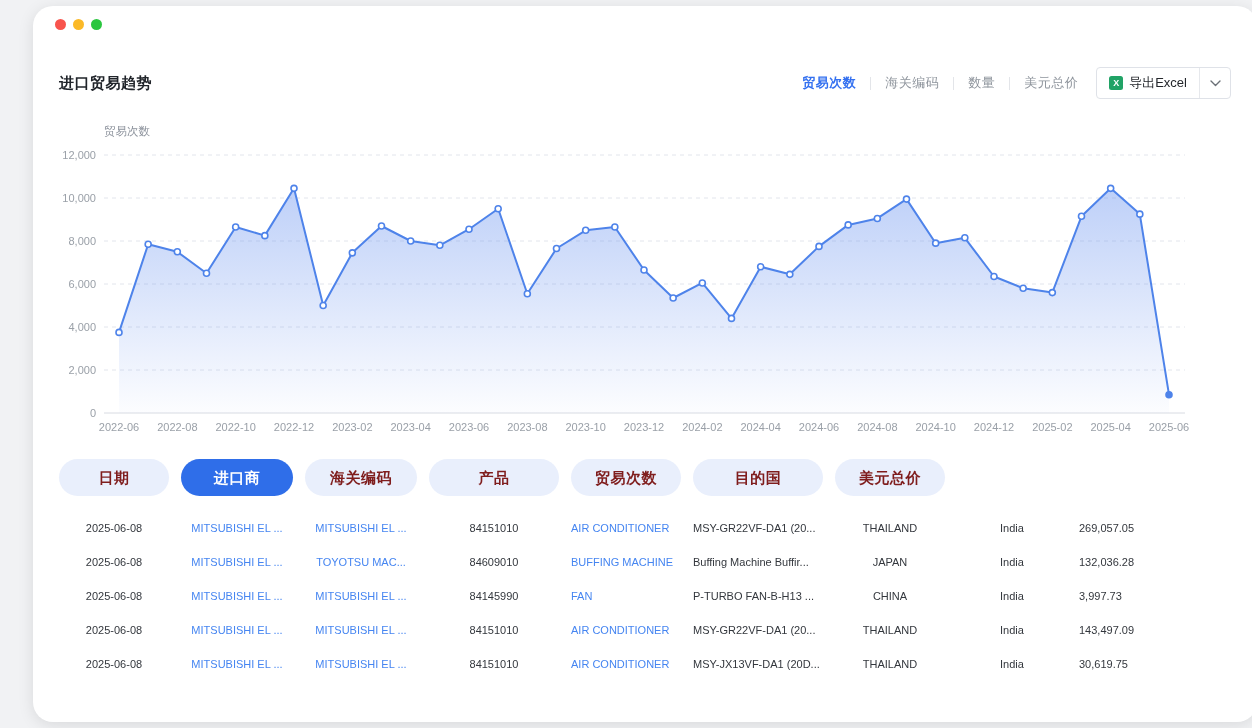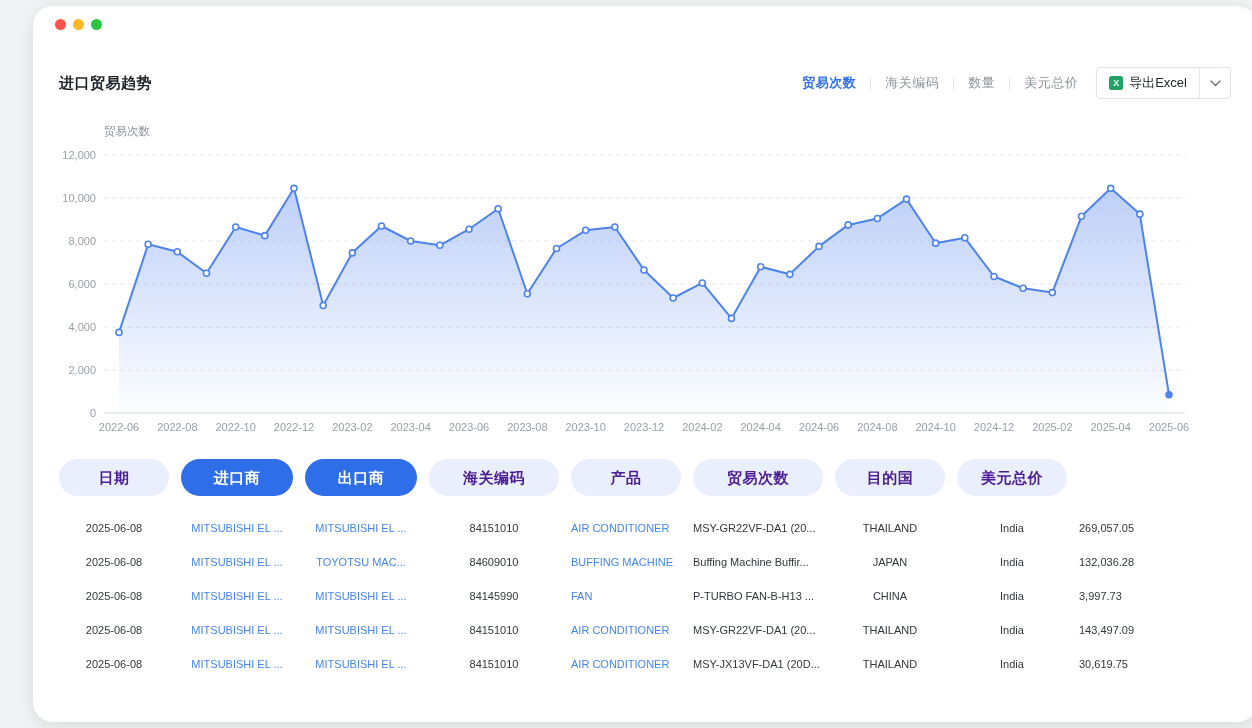--- a/index.html
+++ b/index.html
@@ -20,21 +20,21 @@
   .export-btn{display:flex;align-items:center;height:30px;border:1px solid #dfe2e8;border-radius:4px;background:#fff;cursor:pointer;}
   .export-main{display:flex;align-items:center;gap:6px;padding:0 12px;font-size:13px;color:#23262b;}
   .excel-ic{width:14px;height:14px;border-radius:2.5px;background:var(--excel);color:#fff;font-size:9px;font-weight:700;
             display:flex;align-items:center;justify-content:center;line-height:1;}
   .export-caret{width:30px;align-self:stretch;display:flex;align-items:center;justify-content:center;border-left:1px solid #e6e8ec;}
   
   .chart-wrap{position:absolute;top:105px;left:0;width:1158px;height:330px;overflow:hidden;}
   
   .grid-row{display:grid;grid-template-columns:110px 112px 112px 130px 110px 130px 110px 110px 132px;column-gap:12px;padding:0 26px;}
   .filters{position:absolute;top:453px;left:0;right:0;}
-  .pill{height:37px;line-height:37px;border-radius:19px;background:var(--pillBg);color:#4c1d95;font-size:15px;font-weight:700;
+  .pill{height:37px;line-height:37px;border-radius:19px;background:var(--pillBg);color:#7f1d1d;font-size:15px;font-weight:700;
         text-align:center;cursor:pointer;letter-spacing:.5px;}
   .pill.pill-active{background:var(--pillActive);color:#fff;}
   .rows{position:absolute;top:505px;left:0;right:0;}
   .trow{height:34px;align-items:center;}
   .tcell{font-size:11px;color:#33373d;white-space:nowrap;overflow:hidden;}
   .c-center{text-align:center;}
   .c-left{text-align:left;}
   .c-right{text-align:left;padding-right:28px;}
   .link{color:var(--link);cursor:pointer;}
 </style>
@@ -156,21 +156,20 @@
           <text x="961" y="320" font-size="11" fill="#9aa0a8" text-anchor="middle">2024-12</text>
           <text x="1019.3333333333334" y="320" font-size="11" fill="#9aa0a8" text-anchor="middle">2025-02</text>
           <text x="1077.6666666666665" y="320" font-size="11" fill="#9aa0a8" text-anchor="middle">2025-04</text>
           <text x="1136" y="320" font-size="11" fill="#9aa0a8" text-anchor="middle">2025-06</text>
         </svg>
     </div>
 
     <div class="filters grid-row">
         <div class="pill">日期</div>
         <div class="pill pill-active">进口商</div>
-        <div class="pill pill-active">出口商</div>
         <div class="pill">海关编码</div>
         <div class="pill">产品</div>
         <div class="pill">贸易次数</div>
         <div class="pill">目的国</div>
         <div class="pill">美元总价</div>
       </div>
 
     <div class="rows">
         <div class="trow grid-row">
           <div class="tcell c-center">2025-06-08</div>

